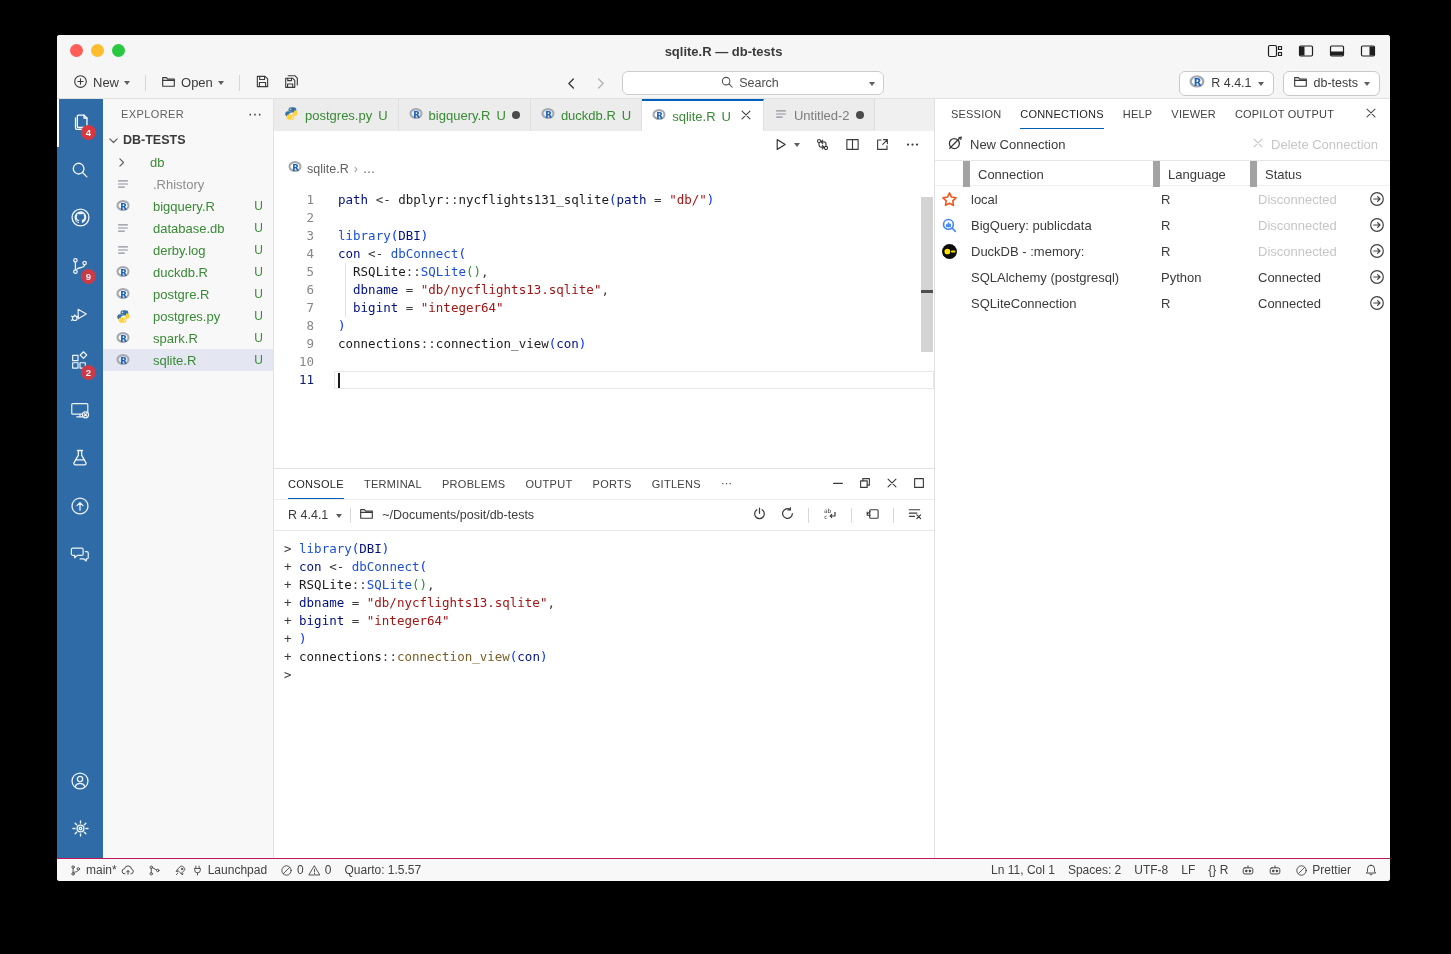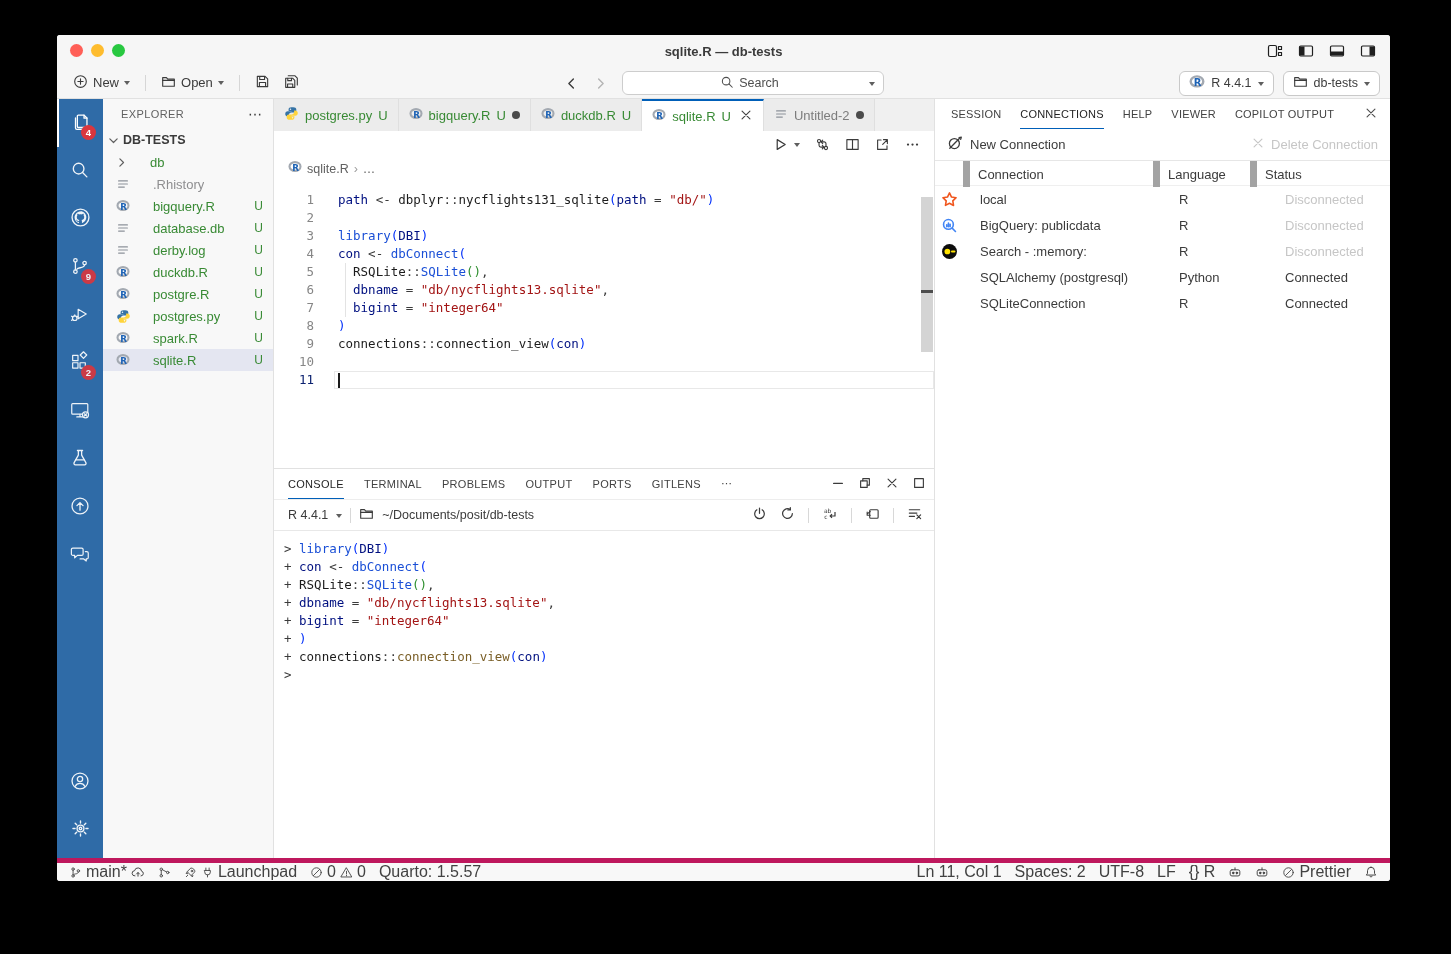--- a/index.html
+++ b/index.html
@@ -113,31 +113,31 @@
   
   .rightpanel { width:456px; border-left:1px solid #e1e1e1; background:#fff; display:flex; flex-direction:column; flex:0 0 auto; }
   .rp-tabs { height:30px; display:flex; align-items:center; gap:19px; padding:0 12px 0 16px; flex:0 0 auto; }
   .rp-tabs .ptab { letter-spacing:.2px; }
   .rp-close { margin-left:auto; color:#4f4f4f; font-size:14px; }
   .rp-actions { height:31px; display:flex; align-items:center; padding:0 12px; gap:7px; font-size:13px; flex:0 0 auto; }
   .rp-del { margin-left:auto; display:flex; align-items:center; gap:6px; color:#c6c6c6; }
   .conn-grid { display:grid; grid-template-columns:28px 190px 97px 112px 29px; align-items:center; }
   .conn-head { height:26px; border-top:1px solid #e6e6e6; border-bottom:1px solid #efefef; font-size:13px; color:#3b3b3b; }
   .conn-head .hcell { padding-left:8px; border-left:7px solid #a3a3a3; height:26px; display:flex; align-items:center; }
-  .conn-row { height:26px; font-size:13px; color:#3b3b3b;gap:9px; }
+  .conn-row { height:26px; font-size:13px; color:#3b3b3b; }
   .conn-row .cicon { display:flex; justify-content:center; }
   .conn-row .cname { padding-left:8px; white-space:nowrap; }
   .conn-row .clang { padding-left:8px; }
   .conn-row .cstatus { padding-left:8px; }
   .cstatus.disconnected { color:#c6c6c6; }
   .conn-row .carrow { display:flex; justify-content:center; color:#424242; }
 
   
-  .statusbar { height:23px; background:#f8f8f8; border-top:5px solid #be185d; display:flex; align-items:center;
-               font-size:16px; color:#424242; padding:0 12px; flex:0 0 auto; }
+  .statusbar { height:23px; background:#f8f8f8; border-top:1px solid #be185d; display:flex; align-items:center;
+               font-size:12px; color:#424242; padding:0 12px; flex:0 0 auto; }
   .st-left { display:flex; align-items:center; gap:13px; }
   .st-right { margin-left:auto; display:flex; align-items:center; gap:13px; }
   .st-item { display:flex; align-items:center; gap:4px; white-space:nowrap; }
   .st-item svg { display:block; }
 </style>
 </head>
 <body>
 
 <div class="stage">
   <div class="window">
@@ -734,21 +734,21 @@
               </span>
             </div>
             <div class="conn-grid conn-row">
               <span class="cicon">
                 <svg viewBox="0 0 16 16" width="17" height="17">
                   <circle cx="8" cy="8" r="7" fill="#0d0d0d"></circle>
                   <circle cx="6" cy="8" r="2.7" fill="#ffe300"></circle>
                   <rect x="9.4" y="7.1" width="4.2" height="1.8" rx="0.9" fill="#ffe300"></rect>
                 </svg>
               </span>
-              <span class="cname">Search - :memory:</span>
+              <span class="cname">DuckDB - :memory:</span>
               <span class="clang">R</span>
               <span class="cstatus disconnected">Disconnected</span>
               <span class="carrow">
                 <svg viewBox="0 0 16 16" width="16" height="16" fill="none" stroke="currentColor" stroke-width="1.2" stroke-linecap="round" stroke-linejoin="round">
                   <circle cx="8" cy="8" r="6.3"></circle>
                   <path d="M4.8 8h6M8.6 5.6 11 8l-2.4 2.4"></path>
                 </svg>
               </span>
             </div>
             <div class="conn-grid conn-row">

